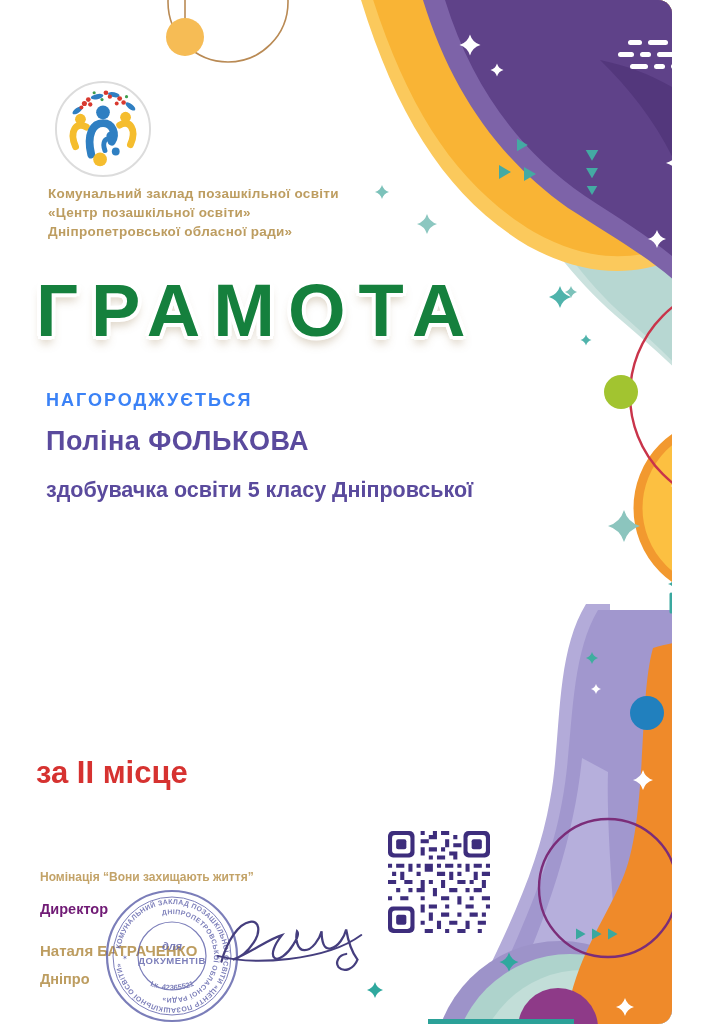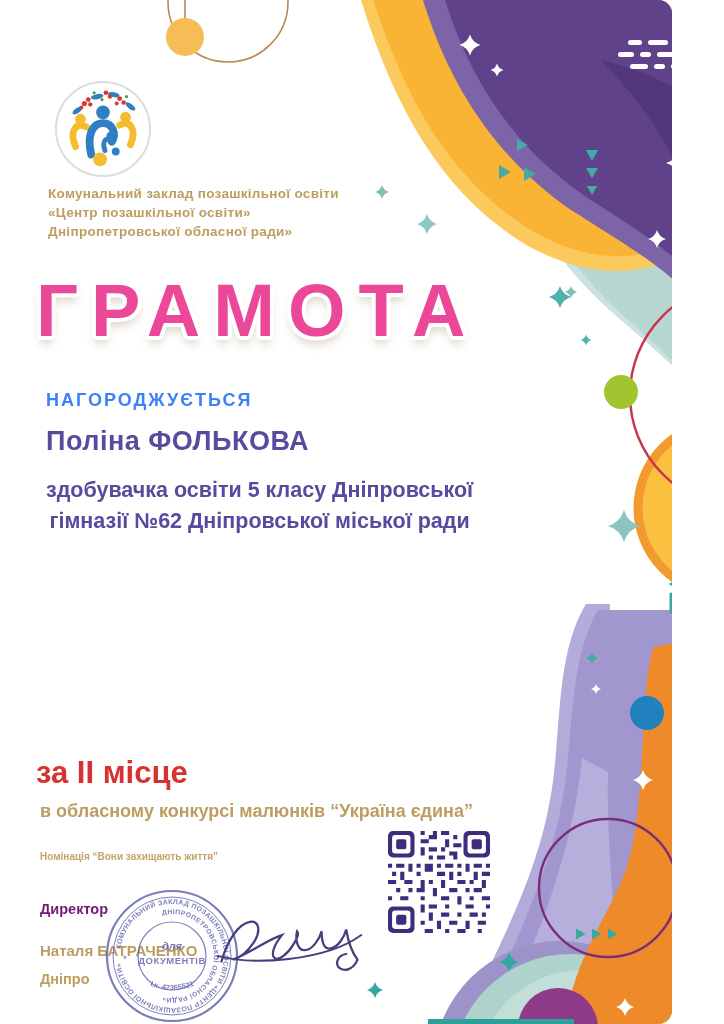--- a/index.html
+++ b/index.html
@@ -3,31 +3,31 @@
 <meta charset="utf-8">
 <style>
   html,body{margin:0;padding:0;background:#ffffff;}
   .page{position:relative;width:672px;height:1024px;background:#ffffff;overflow:hidden;
         font-family:Liberation Sans, sans-serif;border-radius:14px;}
   .deco{position:absolute;left:0;top:0;z-index:0;}
   .abs{position:absolute;z-index:2;}
   .logo{left:54px;top:80px;width:98px;height:98px;}
   .org{left:48px;top:184px;font-size:13.5px;line-height:19px;font-weight:bold;
        color:#bd9d60;letter-spacing:.3px;}
-  .title{left:36px;top:268px;margin:0;font-size:74px;font-weight:800;color:#ec4899;
+  .title{left:36px;top:268px;margin:0;font-size:74px;font-weight:800;color:#15803d;
          letter-spacing:13px;line-height:86px;
          text-shadow:-3px -3px 0 #fff,3px -3px 0 #fff,-3px 3px 0 #fff,3px 3px 0 #fff,
                      0 -4px 0 #fff,0 4px 0 #fff,-4px 0 0 #fff,4px 0 0 #fff,
                      0 7px 10px rgba(140,110,60,.35);}
   .award-label{left:46px;top:390px;font-size:18px;font-weight:bold;color:#3b82f6;letter-spacing:2px;}
   .recipient{left:46px;top:426px;font-size:27px;font-weight:800;color:#5a4a9d;letter-spacing:.5px;}
   .desc{left:46px;top:475px;font-size:21.5px;line-height:31px;font-weight:800;color:#5a4a9d;text-align:center;}
   .place{left:36px;top:755px;font-size:31px;font-weight:800;color:#d63230;}
   .contest{left:40px;top:800px;font-size:18px;line-height:23.5px;font-weight:bold;color:#bd9d60;}
-  .nomination{left:40px;top:851px;font-size:10px;font-weight:bold;color:#c3a368;}
+  .nomination{left:40px;top:870px;font-size:12px;font-weight:bold;color:#c3a368;}
   .qr{left:388px;top:831px;width:102px;height:102px;z-index:3;}
   .director-label{left:40px;top:901px;font-size:14.5px;font-weight:600;color:#701a75;}
   .director-name{left:40px;top:942px;font-size:15px;font-weight:bold;color:#bd9d60;}
   .city{left:40px;top:971px;font-size:14.5px;font-weight:bold;color:#bd9d60;text-align:center;}
   .year{left:40px;top:1024px;font-size:14.5px;font-weight:bold;color:#bd9d60;}
   .stamp{left:102px;top:886px;width:140px;height:140px;opacity:.8;z-index:3;}
   .signature{left:212px;top:903px;width:155px;height:85px;z-index:4;}
 </style>
 </head>
 <body>
@@ -180,26 +180,24 @@
     <div>«Центр позашкільної освіти»</div>
     <div>Дніпропетровської обласної ради»</div>
   </div>
 
   <h1 class="abs title">ГРАМОТА</h1>
 
   <div class="abs award-label">НАГОРОДЖУЄТЬСЯ</div>
   <div class="abs recipient">Поліна ФОЛЬКОВА</div>
   <div class="abs desc">
     <div>здобувачка освіти 5 класу Дніпровської</div>
-    <div>гімназії №62 Дніпровської міської ради</div>
   </div>
 
   <div class="abs place">за II місце</div>
   <div class="abs contest">
-    <div>в обласному конкурсі малюнків “Україна єдина”</div>
   </div>
   <div class="abs nomination">Номінація “Вони захищають життя”</div>
 
   <svg class="abs qr" viewBox="0 0 100 100">
     <g fill="#3d2d7c">
       <rect x="0" y="0" width="26" height="26" rx="5"></rect>
       <rect x="74" y="0" width="26" height="26" rx="5"></rect>
       <rect x="0" y="74" width="26" height="26" rx="5"></rect>
     </g>
     <g fill="#ffffff">

